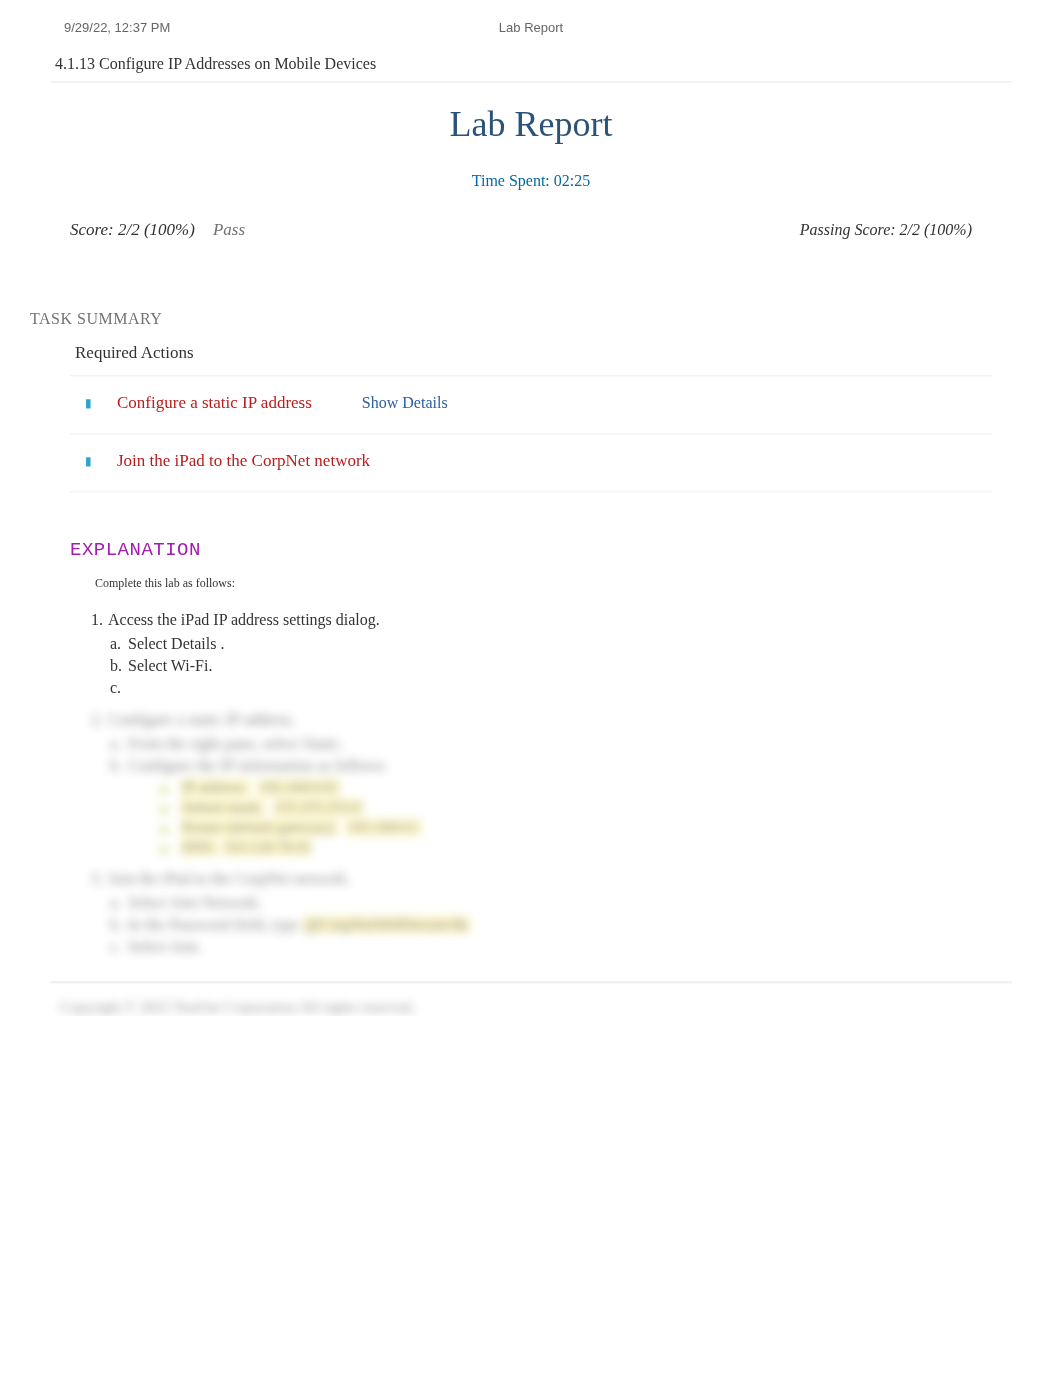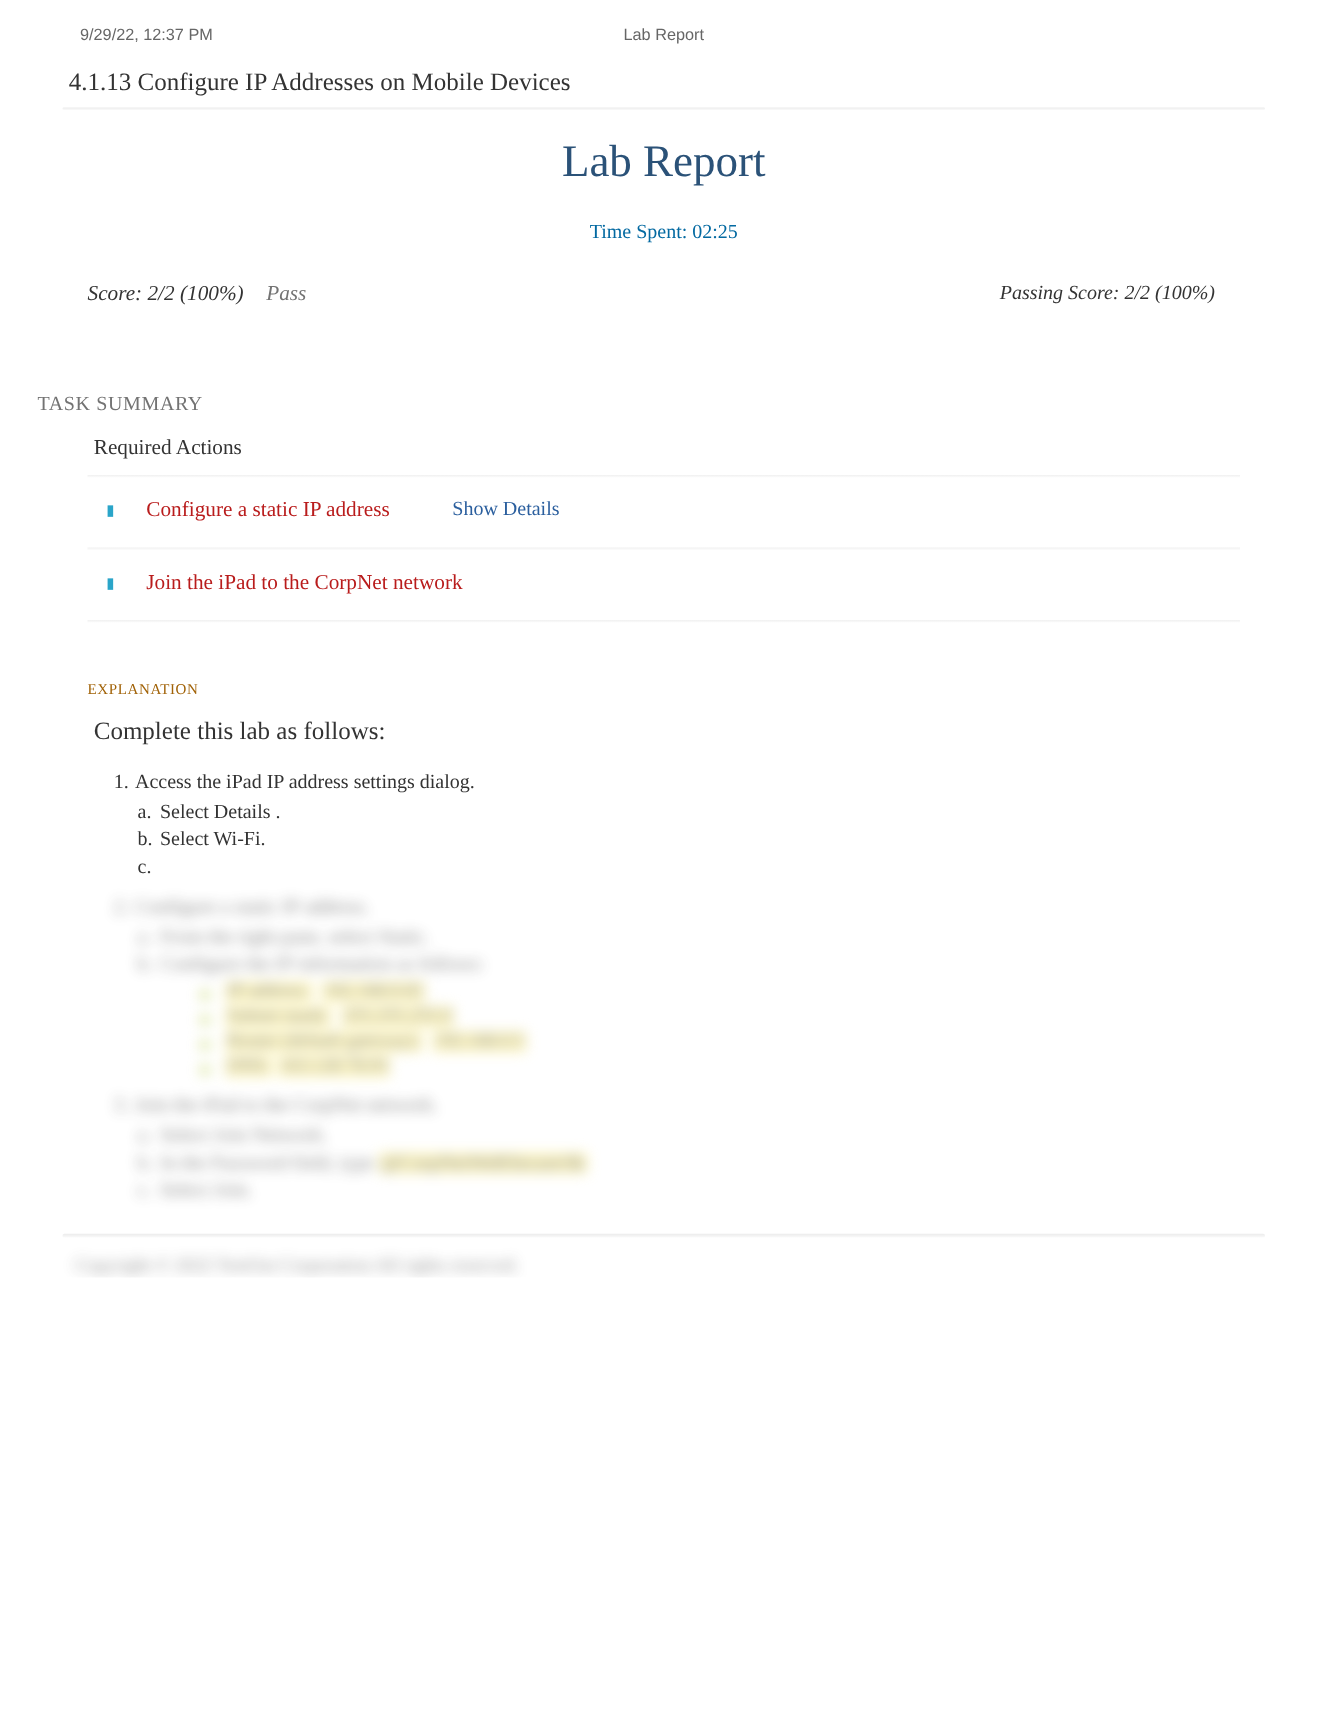--- a/index.html
+++ b/index.html
@@ -23,21 +23,21 @@
       font-family: Arial, sans-serif;
       margin-left: 24px;
     }
     .header-meta-center {
       position: absolute;
       left: 50%;
       transform: translateX(-50%);
     }
     .section-number {
       padding: 10px 47px 8px 55px;
-      font-size: 20px;
+      font-size: 16px;
       color: #333;
     }
     .section-divider {
       height: 2px;
       margin: 0 50px;
       background: linear-gradient(to bottom, rgba(0,0,0,0.08), rgba(0,0,0,0.02));
       border-radius: 1px;
     }
     .main-title {
       text-align: center;
@@ -110,29 +110,31 @@
       font-size: 17px;
       color: #b91c1c;
     }
     .show-details {
       color: #2b5f9e;
       font-size: 16px;
       margin-left: 30px;
       cursor: pointer;
     }
     .explanation-heading {
-      font-size: 12px;
-      color: #a16207;
+      font-size: 19px;
+      color: #a21caf;
       padding: 40px 0 15px 70px;
       letter-spacing: 0.5px;
+      font-family: Liberation Mono, monospace;
     }
     .explanation-intro {
-      font-size: 20px;
+      font-size: 12px;
       color: #333;
       padding: 0 0 20px 75px;
+      margin-left: 20px;
     }
     .steps-container {
       padding: 0 80px 0 85px;
     }
     .step-main {
       font-size: 16px;
       color: #333;
       margin-bottom: 6px;
       display: flex;
     }

